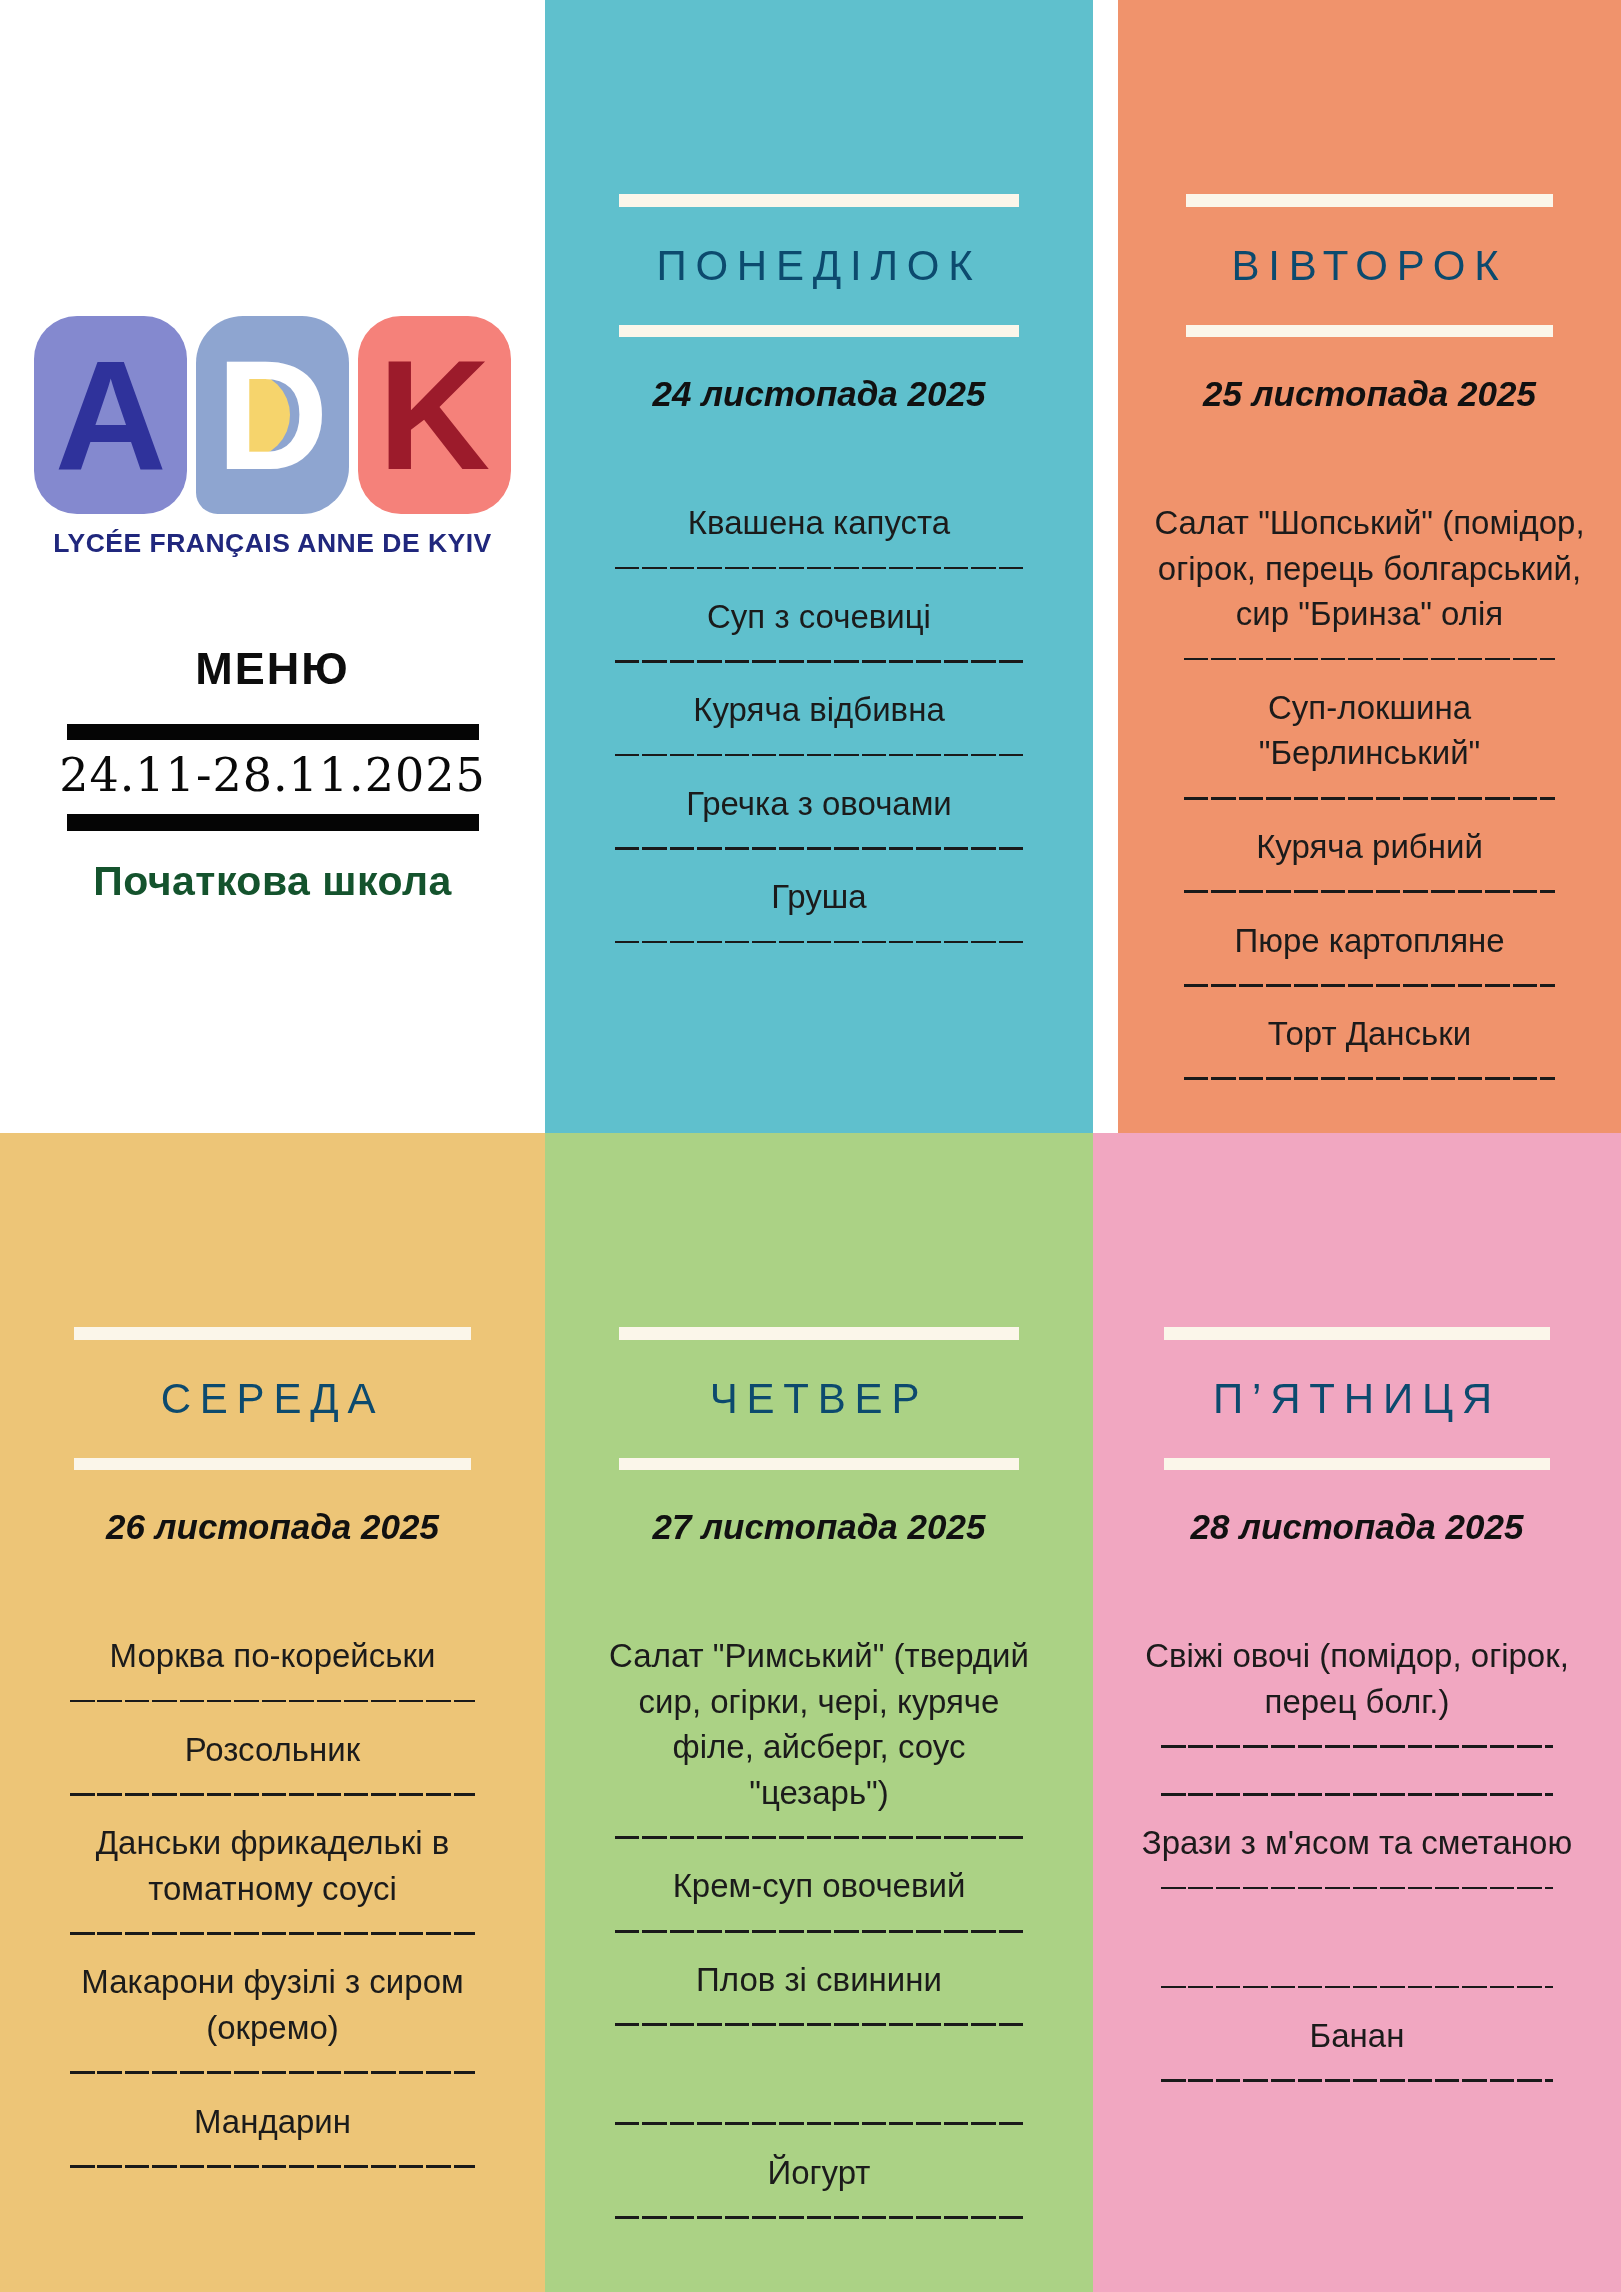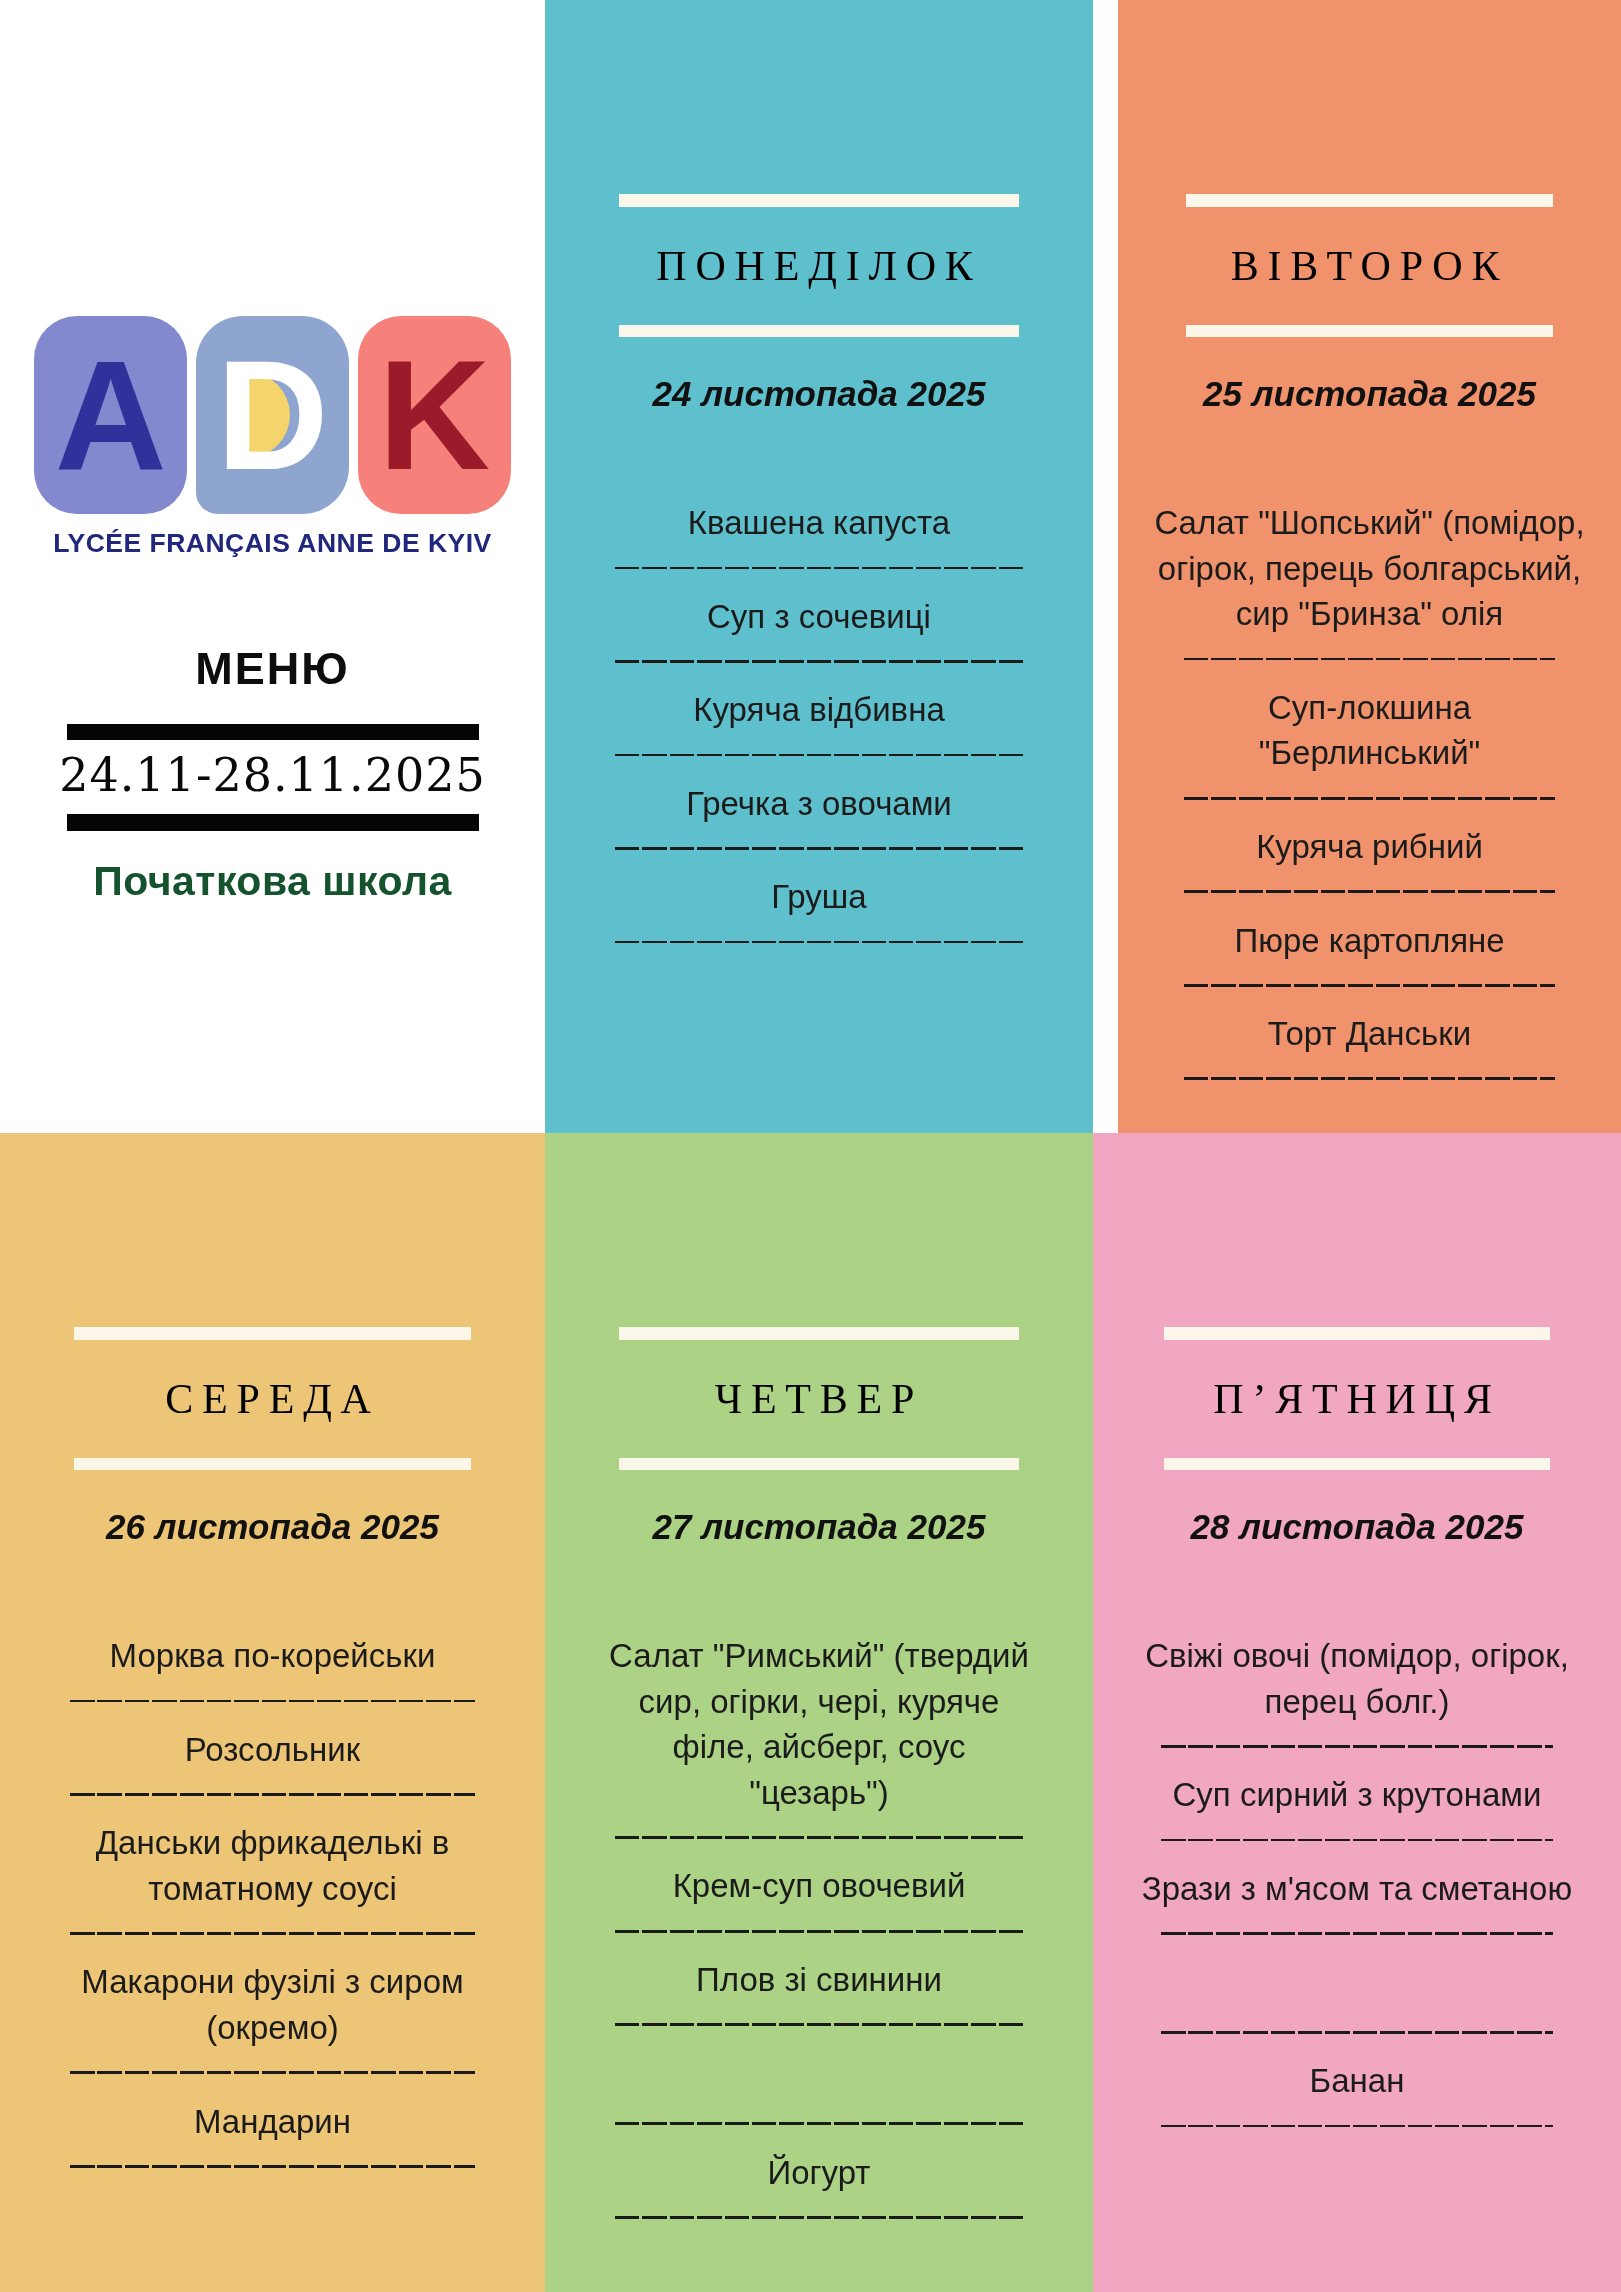--- a/index.html
+++ b/index.html
@@ -60,22 +60,22 @@
   }
 
   
   .day-panel{
     display:flex;flex-direction:column;align-items:center;
     padding-top:194px;box-sizing:border-box;
   }
   .title-rule{width:73%;height:12.7px;background:#fbf6ea;}
   .day-title{
     margin-top:35px;
-    font-family:Liberation Serif, serif;
-    font-size:42px;letter-spacing:8.8px;color:#000000;
+    font-family:Liberation Sans, sans-serif;
+    font-size:42px;letter-spacing:8.8px;color:#0c4a6e;
     white-space:nowrap;
   }
   .title-rule.second{margin-top:35px;}
   .day-date{
     margin-top:37px;
     font-family:"Liberation Sans", sans-serif;
     font-weight:bold;font-style:italic;
     font-size:35px;color:#111111;
   }
   .menu-list{
@@ -194,21 +194,20 @@
       </div>
   </section>
     <section class="day-panel" style="background: rgb(241, 167, 193);">
     <div class="title-rule"></div>
     <div class="day-title">П’ЯТНИЦЯ</div>
     <div class="title-rule second"></div>
     <div class="day-date">28 листопада 2025</div>
     <div class="menu-list">
         <div class="menu-item">Свіжі овочі (помідор, огірок, перец болг.)</div>
         <div class="sep-line"></div>
-        <div class="menu-item">Суп сирний з крутонами</div>
         <div class="sep-line"></div>
         <div class="menu-item">Зрази з м'ясом та сметаною</div>
         <div class="sep-line"></div>
         <div class="menu-item"></div>
         <div class="sep-line"></div>
         <div class="menu-item">Банан</div>
         <div class="sep-line"></div>
       </div>
   </section>
   </div>

